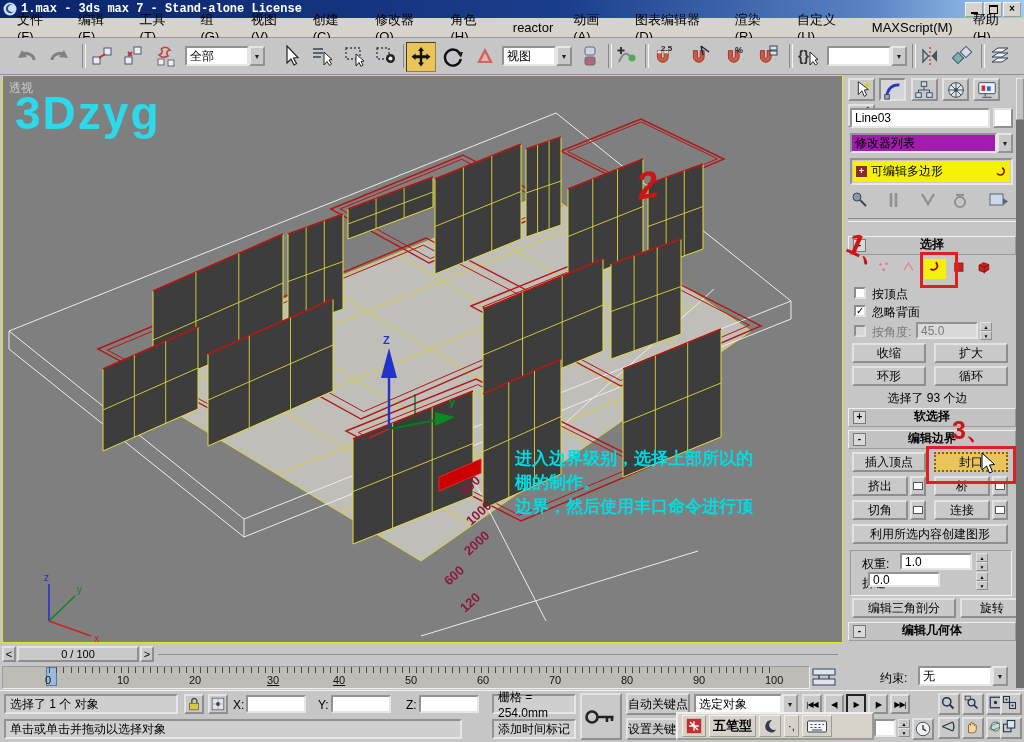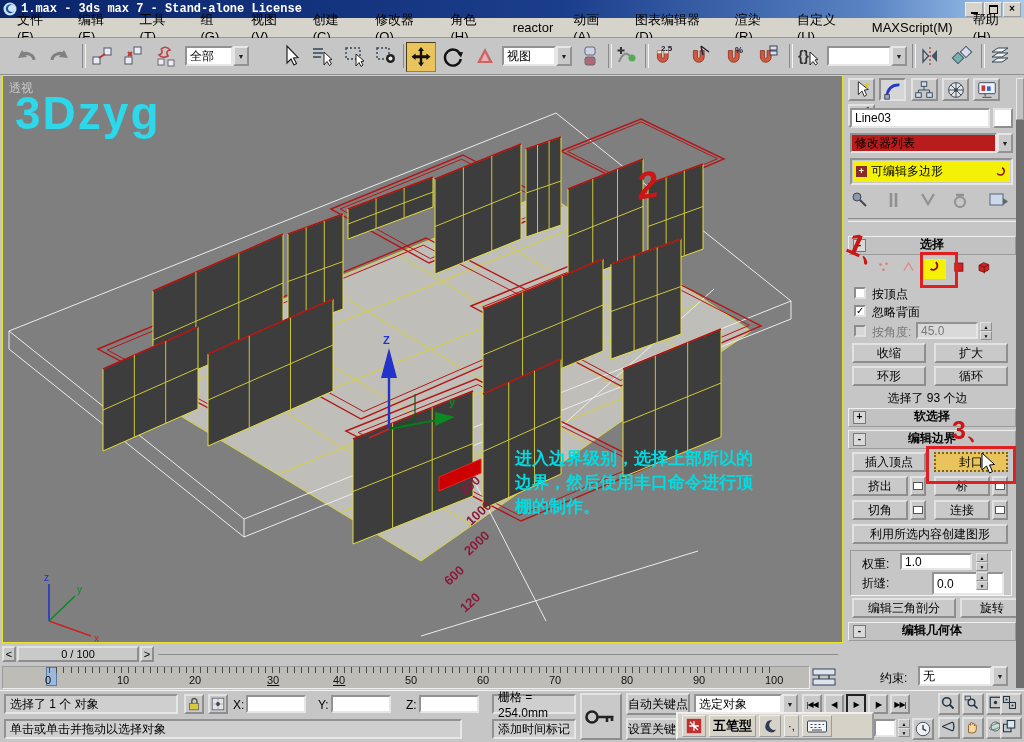--- a/index.html
+++ b/index.html
@@ -155,21 +155,21 @@
           <path d="M6 8 l4 4 M10 8 l-4 4" stroke="#b33" stroke-width="1.8"></path>
         </svg>
       </div>
     <div class="tbtn" style="left:152px">
         <svg viewBox="0 0 24 24" width="22" height="22">
           <path d="M7 5 q5 -4 9 1 q-5 1 -2 6 q-5 3 -9 -1 q5 -2 2 -6" fill="none" stroke="#b44" stroke-width="1.6"></path>
           <rect x="4" y="15" width="6" height="6" fill="#eee" stroke="#667"></rect>
           <rect x="14" y="16" width="6" height="6" fill="#eee" stroke="#667"></rect>
         </svg>
       </div>
-    <div class="combo" style="left:185px;top:8px;width:64px">
+    <div class="combo" style="left:185px;top:8px;width:80px">
       <span class="cfield">全部</span>
       <span class="dda"></span>
     </div>
     <div class="tbtn" style="left:276px">
         <svg viewBox="0 0 24 24" width="22" height="22">
           <path d="M9 2 L9 19 L13 15 L16 21 L18.5 19.5 L15.5 14 L20 13.5 Z" fill="#fff" stroke="#222" stroke-width="1.2"></path>
         </svg>
       </div>
     <div class="tbtn" style="left:308px">
         <svg viewBox="0 0 24 24" width="22" height="22">
@@ -428,22 +428,22 @@
         <line x1="46" y1="545" x2="72" y2="520" stroke="#0c8a22" stroke-width="1.6"></line>
         <line x1="46" y1="545" x2="88" y2="560" stroke="#cc2222" stroke-width="1.6"></line>
         <text x="41" y="505" font-size="10" fill="#2233cc">z</text>
         <text x="74" y="517" font-size="10" fill="#0c8a22">y</text>
         <text x="91" y="566" font-size="10" fill="#cc2222">x</text>
       </svg>
     <div class="abs vplabel">透视</div>
     <div class="abs watermark">3Dzyg</div>
     <div class="abs cyannote">
       <div>进入边界级别，选择上部所以的</div>
+      <div>棚的制作。</div>
       <div>边界，然后使用丰口命令进行顶</div>
-      <div>棚的制作。</div>
     </div>
     <div class="abs redmark" style="left:634px;top:88px;font-size:38px;transform:rotate(-10deg);font-style:italic">2</div>
   </div>
 
   <div class="abs cpanel"></div>
 
   <div class="abs" style="left:848px;top:78px">
     <div class="cb" style="position:static;display:inline-flex;width:27px;height:23px;margin-right:1px">
         <svg viewBox="0 0 24 24" width="22" height="22">
           <path d="M8 3 L8 17 L12 13 L14.5 19 L17 17.5 L14.5 12 L19 11.5 Z" fill="#fff" stroke="#222"></path>
@@ -487,21 +487,21 @@
         </svg>
       </div>
   </div>
 
   <div class="inset" style="left:850px;top:108px;width:140px;height:20px">
     <span>Line03</span>
   </div>
   <div class="cb" style="left:993px;top:108px;width:20px;height:20px;background:#fff"></div>
 
   <div class="combo" style="left:850px;top:133px;width:163px;height:20px">
-    <span class="cfield" style="background:#b91c1c">修改器列表</span>
+    <span class="cfield" style="background:#a21caf">修改器列表</span>
     <span class="dda"></span>
   </div>
 
   <div class="inset" style="left:850px;top:158px;width:163px;height:27px;background:#c8c8c8;padding:0">
     <div style="position:absolute;left:1px;top:1px;right:1px;height:21px;background:#f5f106;display:flex;align-items:center;gap:4px;padding:0 3px">
       <span style="width:11px;height:11px;background:#8b2a2a;color:#ffd;font-size:9px;line-height:10px;text-align:center;font-weight:bold">+</span>
       <span>可编辑多边形</span>
       <svg style="margin-left:auto" width="14" height="14" viewBox="0 0 20 18">
           <path d="M13 3 a5.5 5.5 0 1 1 -7 8" fill="none" stroke="#8a0a0a" stroke-width="2.2"></path>
         </svg>
@@ -614,21 +614,21 @@
   <div class="abs" style="left:850px;top:550px;width:160px;height:44px;border:1px solid #9a9a9a;border-right-color:#f2f2f2;border-bottom-color:#f2f2f2"></div>
   <span class="clabel" style="left:862px;top:556px">权重:</span>
   <div class="inset" style="left:900px;top:553px;width:72px;height:17px">
       <span>1.0</span>
     </div>
   <span class="spin" style="left:976px;top:553px">
       <span class="spu"></span>
       <span class="spd"></span>
     </span>
   <span class="clabel" style="left:862px;top:575px">折缝:</span>
-  <div class="inset" style="left:932px;top:572px;width:72px;height:23px">
+  <div class="inset" style="left:868px;top:572px;width:72px;height:15px">
       <span>0.0</span>
     </div>
   <span class="spin" style="left:976px;top:572px">
       <span class="spu"></span>
       <span class="spd"></span>
     </span>
   <div class="cb" style="left:852px;top:598px;width:104px;height:20px">编辑三角剖分</div>
   <div class="cb" style="left:960px;top:598px;width:64px;height:20px">旋转</div>
 
   <div class="abs" style="left:845px;top:622px;width:171px">

